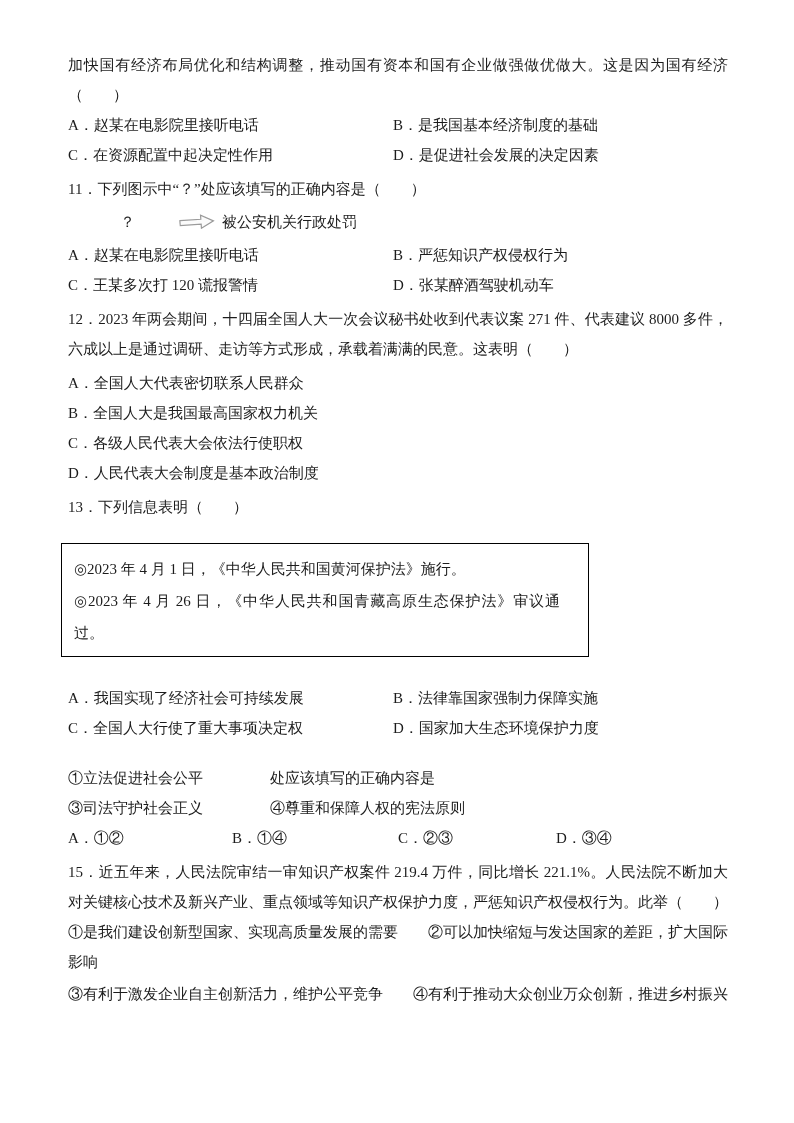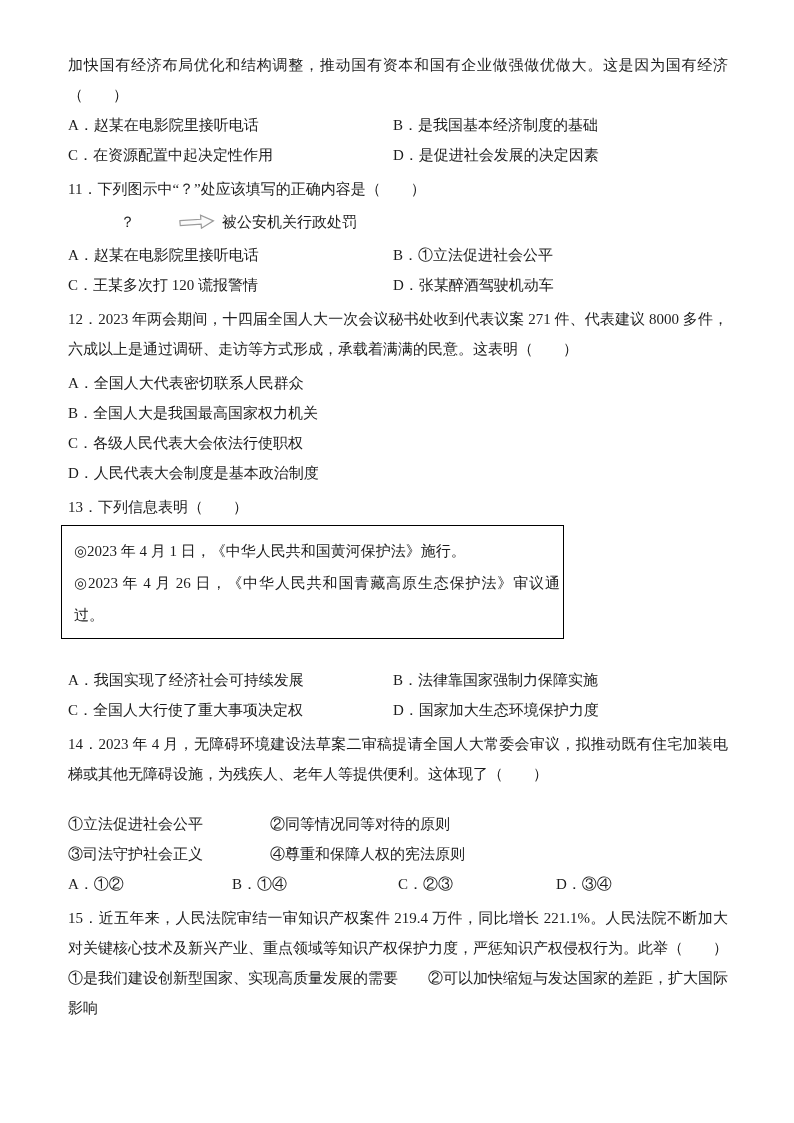--- a/index.html
+++ b/index.html
@@ -17,23 +17,23 @@
   .stem { text-align: justify; }
   .q { margin-top: 4px; }
   .pair { display: grid; grid-template-columns: 325px 1fr; }
   .quad { display: grid; grid-template-columns: 164px 166px 158px 1fr; }
   .subpair { display: grid; grid-template-columns: 202px 1fr; }
   .diagram { display: flex; align-items: center; height: 36px; }
   .diagram .qmark { margin-left: 52px; }
   .arrow-wrap { margin-left: 44px; margin-right: 7px; display: inline-flex; transform: rotate(-4deg); }
   .info-box {
     width: 486px;
-    margin: 3px 0 26px -7px;
+    margin: 21px 0 26px -7px;
     border: 1.5px solid #000;
-    padding: 9px 3px 7px 12px;
+    padding: 9px 28px 7px 12px;
   }
   .info-box p { line-height: 32px; text-align: justify; }
 </style>
 </head>
 <body>
 
 <div class="page">
 
   <section class="q">
     <p class="stem">加快国有经济布局优化和结构调整，推动国有资本和国有企业做强做优做大。这是因为国有经济（　　）</p>
@@ -53,21 +53,21 @@
       <span class="qmark">？</span>
       <span class="arrow-wrap">
         <svg width="36" height="16" viewBox="0 0 36 16" aria-hidden="true">
           <polygon points="1,5.5 22,5.5 22,1.5 34.5,8 22,14.5 22,10.5 1,10.5" fill="#fbfbfb" stroke="#9a9a9a" stroke-width="1.2"></polygon>
         </svg>
       </span>
       <span>被公安机关行政处罚</span>
     </div>
     <div class="pair">
       <p>A．赵某在电影院里接听电话</p>
-      <p>B．①立法促进社会公平</p>
+      <p>B．严惩知识产权侵权行为</p>
     </div>
     <div class="pair">
       <p>C．王某多次打 120 谎报警情</p>
       <p>D．张某醉酒驾驶机动车</p>
     </div>
   </section>
 
   <section class="q">
     <p class="stem">12．2023 年两会期间，十四届全国人大一次会议秘书处收到代表议案 271 件、代表建议 8000 多件，六成以上是通过调研、走访等方式形成，承载着满满的民意。这表明（　　）</p>
     <p style="margin-top:4px;">A．全国人大代表密切联系人民群众</p>
@@ -86,35 +86,35 @@
       <p>A．我国实现了经济社会可持续发展</p>
       <p>B．法律靠国家强制力保障实施</p>
     </div>
     <div class="pair">
       <p>C．全国人大行使了重大事项决定权</p>
       <p>D．国家加大生态环境保护力度</p>
     </div>
   </section>
 
   <section class="q">
-    <p class="stem">14．2023 年 4 月，无障碍环境建设法草案二审稿提请全国人大常委会审议，拟推动既有住宅加装电梯或其他无障碍设施，为残疾人、老年人等提供便利。这体现了（　　）</p>
     <div class="subpair" style="margin-top:20px;">
       <p>①立法促进社会公平</p>
-      <p>②同等情况同等对待的原则</p>
+      <p>处应该填写的正确内容是</p>
     </div>
     <div class="subpair">
       <p>③司法守护社会正义</p>
       <p>④尊重和保障人权的宪法原则</p>
     </div>
     <div class="quad">
       <p>A．①②</p>
       <p>B．①④</p>
       <p>C．②③</p>
       <p>D．③④</p>
     </div>
   </section>
 
   <section class="q">
     <p class="stem">15．近五年来，人民法院审结一审知识产权案件 219.4 万件，同比增长 221.1%。人民法院不断加大对关键核心技术及新兴产业、重点领域等知识产权保护力度，严惩知识产权侵权行为。此举（　　）</p>
     <p style="margin-top:0;">①是我们建设创新型国家、实现高质量发展的需要　　②可以加快缩短与发达国家的差距，扩大国际影响</p>
+    <p style="margin-top:2px;">③有利于激发企业自主创新活力，维护公平竞争　　④有利于推动大众创业万众创新，推进乡村振兴</p>
   </section>
 
 </div>
 
 </body></html>

